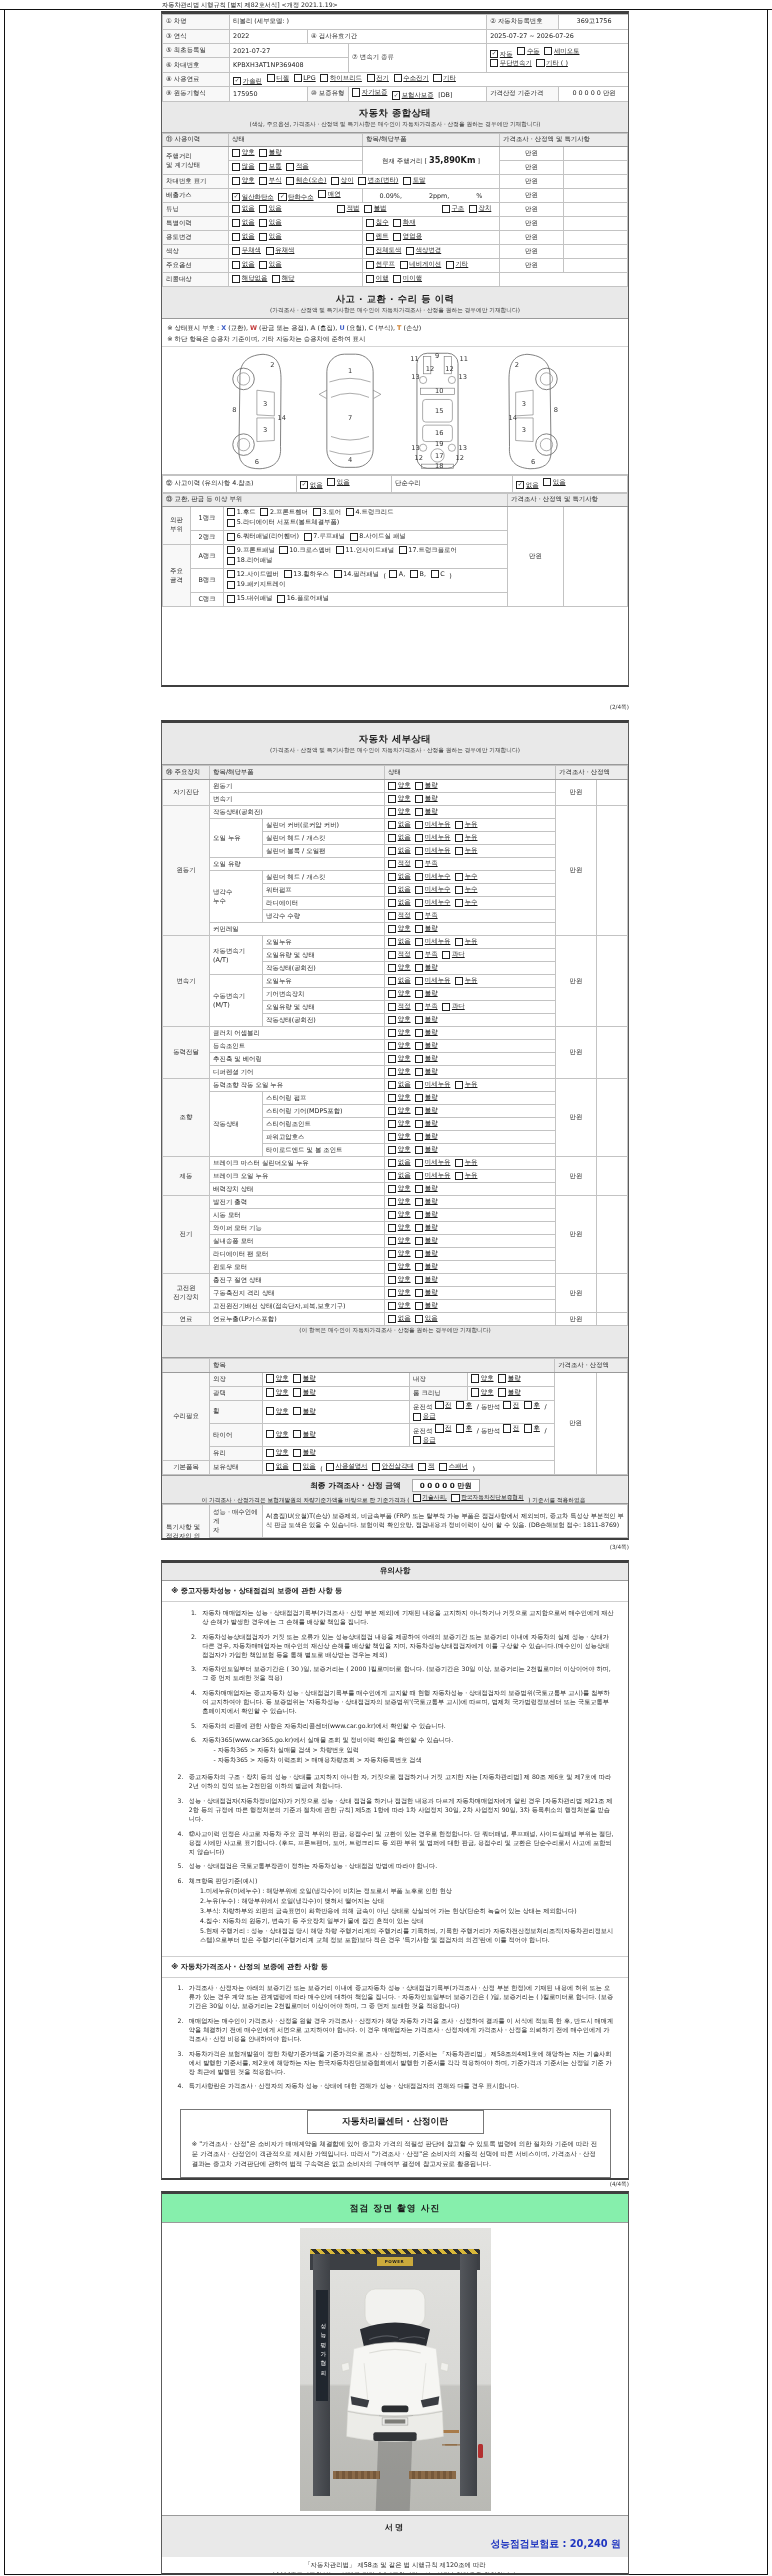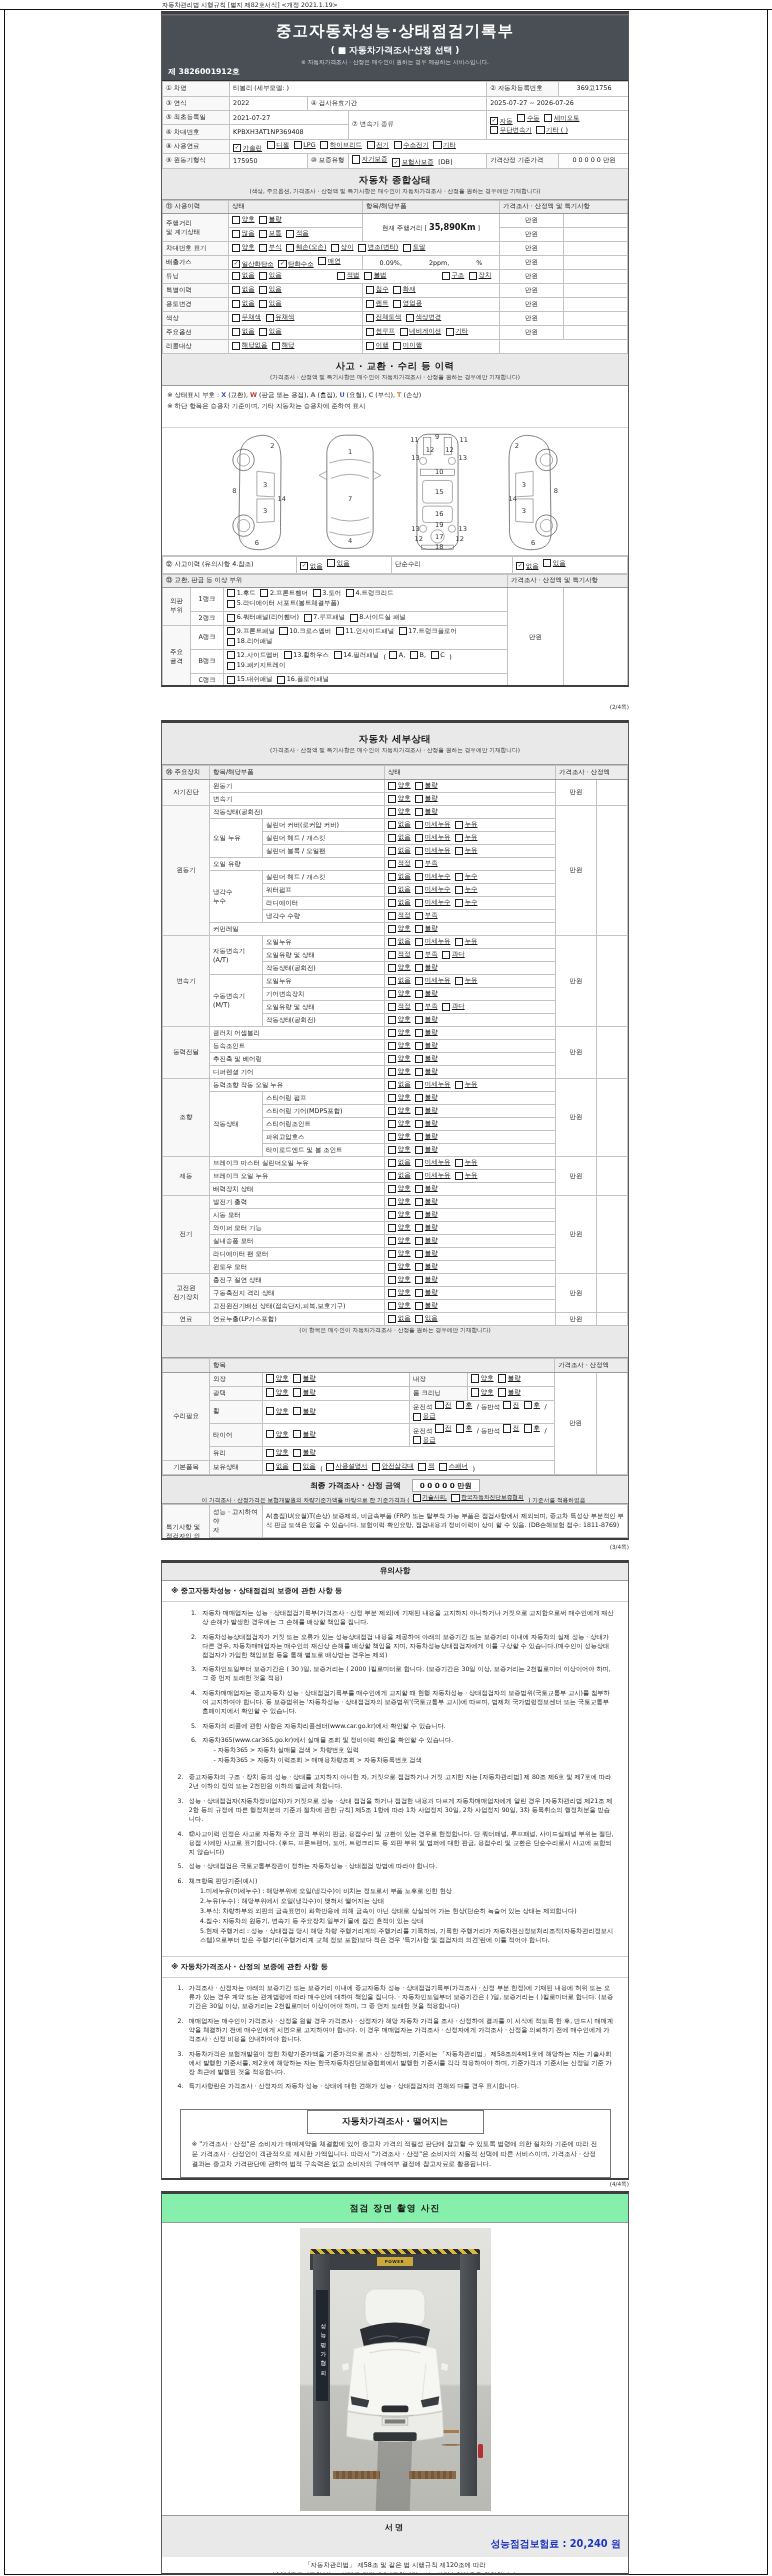--- a/index.html
+++ b/index.html
@@ -107,26 +107,20 @@
 
 <div class="frame-top"></div>
 <div class="frame-left"></div>
 <div class="frame-right"></div>
 <div class="frame-bottom"></div>
 
 <div class="doc">
   <div class="lawnote">자동차관리법 시행규칙 [별지 제82호서식] &lt;개정 2021.1.19&gt;</div>
 
   <div class="card" id="card1">
-    <div class="hd">
-      <div class="hd-title">중고자동차성능·상태점검기록부</div>
-      <div class="hd-sub">( ■ 자동차가격조사·산정 선택 )</div>
-      <div class="hd-note">※ 자동차가격조사 · 산정은 매수인이 원하는 경우 제공하는 서비스입니다.</div>
-      <div class="hd-docno">제 3826001912호</div>
-    </div>
 
     <table>
       <colgroup>
           <col style="width:67px">
           <col style="width:78px">
           <col style="width:41px">
           <col style="width:138px">
           <col style="width:72px">
           <col style="width:71px">
         </colgroup>
@@ -437,21 +431,21 @@
               </span></td>
         <td colspan="2"></td>
       </tr>
     </tbody>
       </table>
 
     <div class="sect-title" style="height:31px">
       <div class="t" style="padding-top:5.7px">사고 · 교환 · 수리 등 이력</div>
       <div class="s">(가격조사 · 산정액 및 특기사항은 매수인이 자동차가격조사 · 산정을 원하는 경우에만 기재합니다)</div>
     </div>
-    <div class="legend" style="height:42px;box-sizing:border-box">
+    <div class="legend" style="height:28px;box-sizing:border-box">
       <div><span>※ 상태표시 부호 : </span><span style="color:#3a5bc7;font-weight:bold">X</span><span> (교환), </span><span style="color:#c43b3b;font-weight:bold">W</span><span> (판금 또는 용접), </span><span style="color:#777777;font-weight:bold">A</span><span> (흠집), </span><span style="color:#3a5bc7;font-weight:bold">U</span><span> (요철), </span><span style="color:#777777;font-weight:bold">C</span><span> (부식), </span><span style="color:#cf8030;font-weight:bold">T</span><span> (손상)</span></div>
       <div>※ 하단 항목은 승용차 기준이며, 기타 자동차는 승용차에 준하여 표시</div>
     </div>
 
     <div class="diagwrap">
 
       <svg width="77" height="121" viewBox="0 0 150 235">
         <path class="ln" d="M78,8 C44,10 32,28 33,54 L31,198 C31,222 46,231 72,231 C102,229 114,214 112,188 L113,58 C113,28 106,10 78,8 Z"></path>
         <circle class="ln" cx="40" cy="56" r="21"></circle>
           <circle class="ln2" cx="40" cy="56" r="12"></circle>
@@ -1355,21 +1349,21 @@
     <table>
       <colgroup>
           <col style="width:47px">
           <col style="width:53px">
           <col style="width:365px">
         </colgroup>
       <tbody>
           <tr style="height:33px">
         <td class="lab pre" rowspan="2">특기사항 및
 점검자의 의견</td>
-        <td class="lab pre">성능 · 고지하여야
+        <td class="lab pre">성능 · 매수인에게
 자</td>
         <td style="font-size:6.2px;line-height:1.45">A(흠집)U(요철)T(손상) 보증제외, 비금속부품 (FRP) 또는 탈부착 가능 부품은 점검사항에서 제외되며, 중고차 특성상 부분적인 부식 판금 도색은 있을 수 있습니다. 보험이력 확인요망, 점검내용과 정비이력이 상이 할 수 있음. (DB손해보험 접수: 1811-8769)</td>
       </tr>
       <tr style="height:31px">
         <td class="lab pre">가격 · 조사산정
 자</td>
         <td></td>
       </tr>
     </tbody>
       </table>
@@ -1445,21 +1439,21 @@
             <span class="nn">3.</span>
             <span class="nt">자동차가격은 보험개발원이 정한 차량기준가액을 기준가격으로 조사 · 산정하되, 기준서는 「자동차관리법」 제58조의4제1호에 해당하는 자는 기술사회에서 발행한 기준서를, 제2호에 해당하는 자는 한국자동차진단보증협회에서 발행한 기준서를 각각 적용하여야 하며, 기준가격과 기준서는 산정일 기준 가장 최근에 발행된 것을 적용합니다.</span>
           </div>
           <div class="ni">
             <span class="nn">4.</span>
             <span class="nt">특기사항란은 가격조사 · 산정자의 자동차 성능 · 상태에 대한 견해가 성능 · 상태점검자의 견해와 다를 경우 표시합니다.</span>
           </div>
         </div>
     </div>
     <div class="defbox">
-      <div class="defbox-title">자동차가격조사 · 떨어지는</div>
+      <div class="defbox-title">자동차리콜센터 · 산정이란</div>
       <div class="defbox-text">※ "가격조사 · 산정"은 소비자가 매매계약을 체결함에 있어 중고차 가격의 적절성 판단에 참고할 수 있도록 법령에 의한 절차와 기준에 따라 전문 가격조사 · 산정인이 객관적으로 제시한 가액입니다. 따라서 "가격조사 · 산정"은 소비자의 자율적 선택에 따른 서비스이며, 가격조사 · 산정 결과는 중고차 가격판단에 관하여 법적 구속력은 없고 소비자의 구매여부 결정에 참고자료로 활용됩니다.</div>
     </div>
   </div>
 
   <div class="pagemarker" style="top:2181px">(4/4쪽)</div>
 
   <div class="card" id="card4">
     <div class="photo-title">점검 장면 촬영 사진</div>
     <div class="photo-area">
       <div class="photo">

